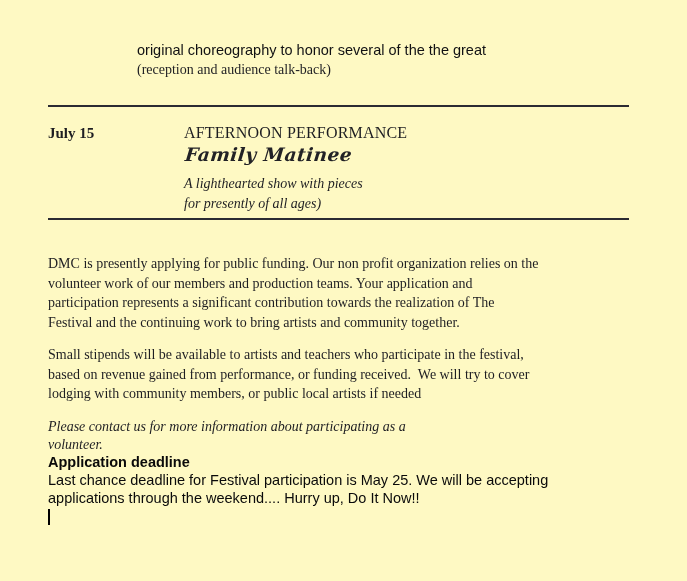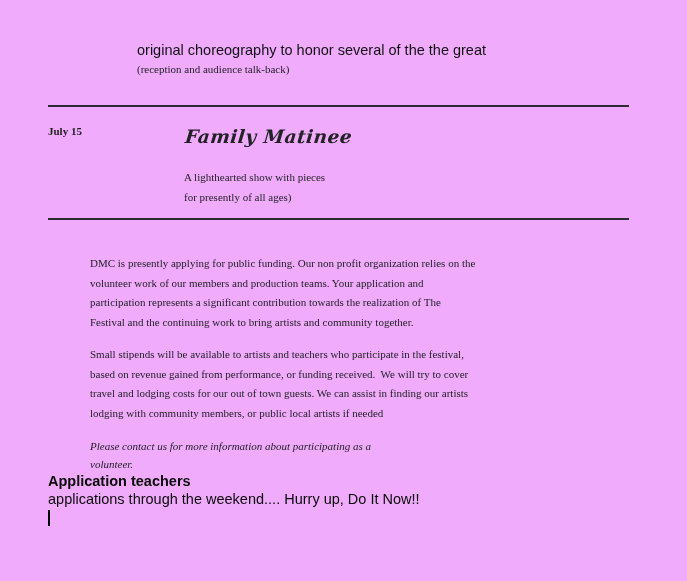--- a/index.html
+++ b/index.html
@@ -6,32 +6,32 @@
   html, body { width: 687px; height: 581px; }
   body {
     background: #ffffff;
     overflow: hidden;
     position: relative;
     font-family: "Liberation Sans", sans-serif;
   }
   .doc {
     position: absolute;
     inset: 0;
-    background: #f0abfc;
+    background: #fef9c3;
   }
   .line { white-space: pre; }
   .sans {
     font-family: "Liberation Sans", sans-serif;
     font-size: 14.5px;
     line-height: 19px;
     color: #111113;
   }
   .serif {
     font-family: "Liberation Serif", "DejaVu Serif", serif;
-    font-size: 11px;
+    font-size: 14px;
     line-height: 19px;
     color: #1e1e22;
   }
   .intro {
     position: absolute;
     left: 137px;
     top: 41px;
   }
   .rule {
     position: absolute;
@@ -41,21 +41,21 @@
     background: #2b2b32;
   }
   .rule-top { top: 105px; }
   .rule-bottom { top: 218px; }
   .schedule-date {
     position: absolute;
     left: 48px;
     top: 125px;
     font-family: "Liberation Serif", "DejaVu Serif", serif;
     font-weight: bold;
-    font-size: 11px;
+    font-size: 15px;
     color: #1e1e22;
     text-align: right;
   }
   .schedule-desc {
     position: absolute;
     left: 184px;
     top: 124px;
   }
   .event-title {
     font-family: "Liberation Serif", "DejaVu Serif", serif;
@@ -69,30 +69,31 @@
     font-weight: bold;
     font-size: 18.5px;
     line-height: 22px;
     letter-spacing: 0.5px;
     transform: skewX(-6deg);
     transform-origin: left bottom;
     color: #222226;
     margin-top: 2px;
   }
   .event-desc {
-    margin-top: 20px;
+    margin-top: 8px;
+    font-style: italic;
   }
   .event-desc .line { line-height: 19.5px; }
   .bodytext {
     position: absolute;
     left: 48px;
     top: 254px;
     width: 600px;
   }
-  .para .line { line-height: 19.5px; margin-left: 42px; }
+  .para .line { line-height: 19.5px; }
   .para-1 { margin-bottom: 13px; }
   .para-2 { margin-bottom: 14px; }
   .para-3 .line { line-height: 18px; font-style: italic; }
   .deadline-heading {
     font-family: "Liberation Sans", sans-serif;
     font-weight: bold;
     font-size: 14.5px;
     line-height: 17px;
     color: #0a0a0a;
   }
@@ -124,46 +125,47 @@
         <div class="line">original choreography to honor several of the the great</div>
       </div>
     <div class="serif line">(reception and audience talk-back)</div>
   </div>
 
   <div class="rule rule-top"></div>
 
   <div class="schedule-date line">July 15</div>
 
   <div class="schedule-desc">
+    <div class="event-title line">AFTERNOON PERFORMANCE</div>
     <div class="event-subtitle line">Family Matinee</div>
     <div class="serif event-desc">
         <div class="line">A lighthearted show with pieces</div>
         <div class="line">for presently of all ages)</div>
       </div>
   </div>
 
   <div class="rule rule-bottom"></div>
 
   <div class="bodytext">
     <div class="serif para para-1">
         <div class="line">DMC is presently applying for public funding. Our non profit organization relies on the</div>
         <div class="line">volunteer work of our members and production teams. Your application and</div>
         <div class="line">participation represents a significant contribution towards the realization of The</div>
         <div class="line">Festival and the continuing work to bring artists and community together.</div>
       </div>
     <div class="serif para para-2">
         <div class="line">Small stipends will be available to artists and teachers who participate in the festival,</div>
         <div class="line">based on revenue gained from performance, or funding received.  We will try to cover</div>
-        <div class="line">travel and lodging costs for our out of town guests. We can assist in finding our artists</div>
         <div class="line">lodging with community members, or public local artists if needed</div>
       </div>
     <div class="serif para para-3">
         <div class="line">Please contact us for more information about participating as a</div>
         <div class="line">volunteer.</div>
       </div>
-    <div class="deadline-heading line">Application teachers</div>
+    <div class="deadline-heading line">Application deadline</div>
     <div class="sans deadline-lines">
+        <div class="line">Last chance deadline for Festival participation is May 25. We will be accepting</div>
         <div class="line">applications through the weekend.... Hurry up, Do It Now!!</div>
       </div>
     <div class="cursor-line"><span class="caret"></span></div>
   </div>
 
 </div>
 
 </body></html>

